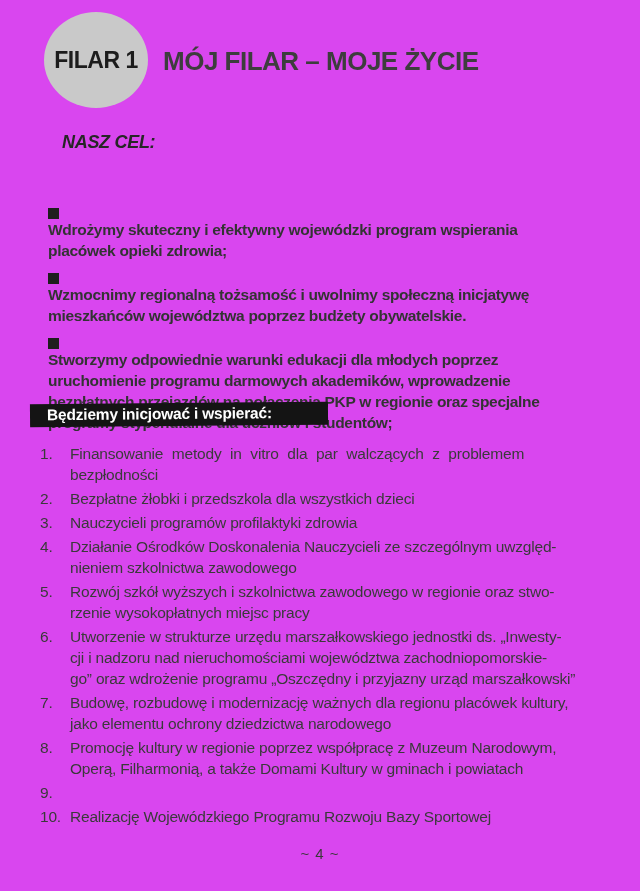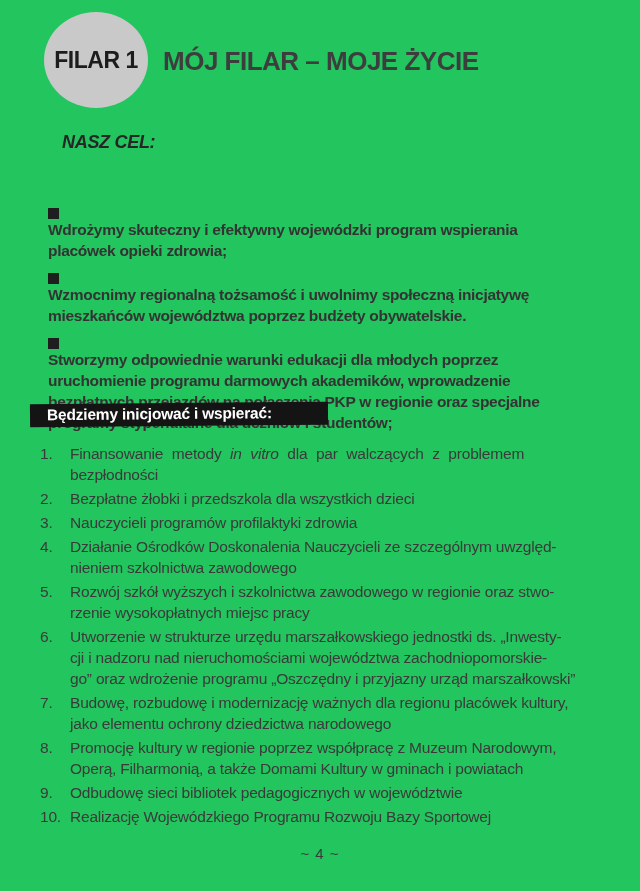--- a/index.html
+++ b/index.html
@@ -3,21 +3,21 @@
 <meta charset="utf-8">
 <style>
   * { margin: 0; padding: 0; box-sizing: border-box; }
   html, body { background: #ffffff; }
   body { font-family: "Liberation Sans", sans-serif; }
 
   .page {
     position: relative;
     width: 640px;
     height: 891px;
-    background: #22c55e;
+    background: #d946ef;
     overflow: hidden;
     color: #3a3a3a;
   }
 
   
   .pillar-circle {
     position: absolute;
     left: 44px; top: 12px;
     width: 104px; height: 96px;
     border-radius: 50%;
@@ -107,21 +107,21 @@
     display: flex;
     margin-bottom: 3px;
     font-size: 15.5px;
     line-height: 21px;
     color: #3a3a3a;
     letter-spacing: -0.2px;
   }
   .num-label { flex: 0 0 30px; }
   .num-text { white-space: pre-line; }
   .num-item.justified .num-text { word-spacing: 4.5px; }
-  .italic { font-style: italic; }
+  .italic { }
 
   
   .page-number {
     position: absolute;
     left: 0; right: 0; top: 845px;
     text-align: center;
     font-size: 15px;
     color: #3a3a3a;
     letter-spacing: 1px;
   }
@@ -196,21 +196,20 @@
         <span class="num-text"><span>Budowę, rozbudowę i modernizację ważnych dla regionu placówek kultury,
 jako elementu ochrony dziedzictwa narodowego</span></span>
       </div>
       <div class="num-item">
         <span class="num-label">8.</span>
         <span class="num-text"><span>Promocję kultury w regionie poprzez współpracę z Muzeum Narodowym,
 Operą, Filharmonią, a także Domami Kultury w gminach i powiatach</span></span>
       </div>
       <div class="num-item">
         <span class="num-label">9.</span>
-        <span class="num-text"><span>Odbudowę sieci bibliotek pedagogicznych w województwie</span></span>
       </div>
       <div class="num-item">
         <span class="num-label">10.</span>
         <span class="num-text"><span>Realizację Wojewódzkiego Programu Rozwoju Bazy Sportowej</span></span>
       </div>
     </div>
 
   <div class="page-number">~ 4 ~</div>
 
 </div>

